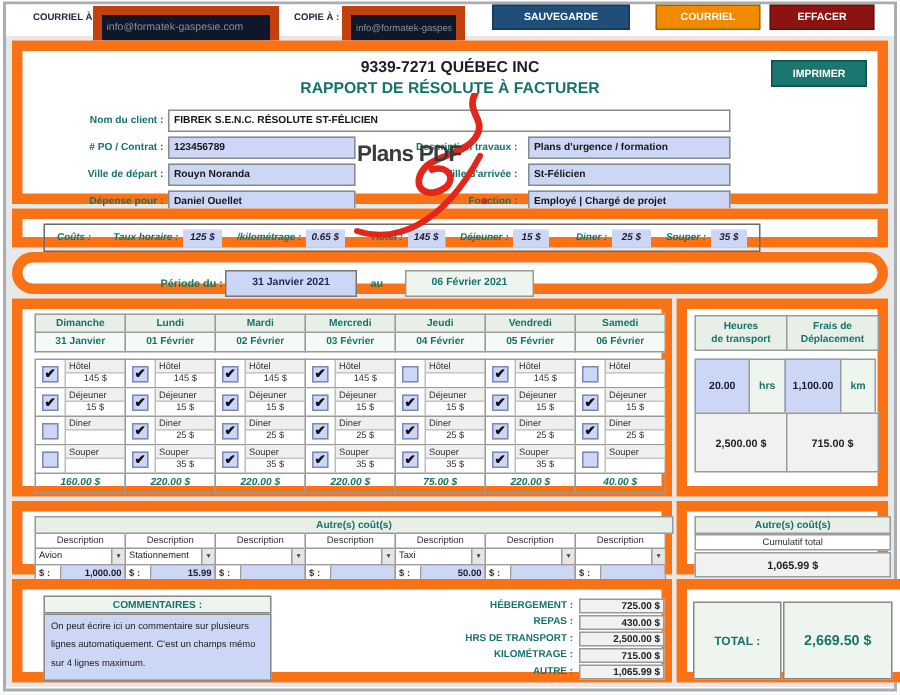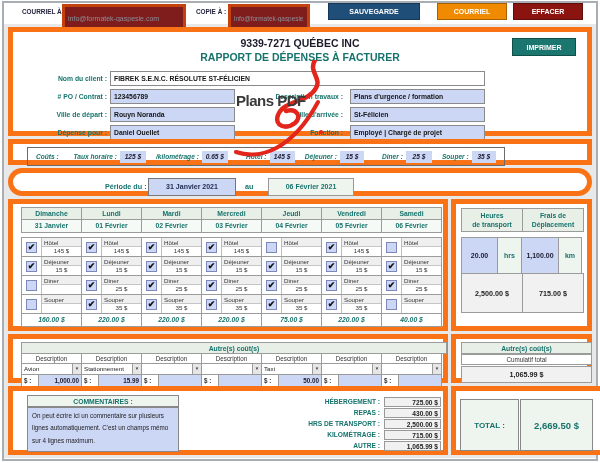--- a/index.html
+++ b/index.html
@@ -8,25 +8,25 @@
     position: relative;
     font-family: "Liberation Sans", sans-serif;
     background:#ffffff;
     overflow:hidden;
   }
   .frame { position:absolute; left:2px; top:1px; width:596px; height:460px;
            border:2px solid #a8aeb4; }
   .topbar { position:absolute; left:4px; top:3px; width:592px; height:21px; background:#ffffff; }
   .content-bg { position:absolute; left:4px; top:24px; width:592px; height:434px; background:#e8e8e8; }
 
-  .panel { position:absolute; background:#ffffff; border:5px solid #f97316; }
+  .panel { position:absolute; background:#ffffff; border:7px solid #f97316; }
 
   
   .tb-label { position:absolute; top:8px; font-size:6.4px; font-weight:bold; color:#23233d; }
-  .tb-input { position:absolute; top:4px; height:29px; background:#7f1d1d; border:3px solid #c2410c;
+  .tb-input { position:absolute; top:4px; height:29px; background:#0f172a; border:6px solid #c2410c;
               font-size:7px; color:#8a8f98; font-family:"Liberation Sans",sans-serif; padding:0 3px; }
   .tb-btn { position:absolute; top:3px; height:17px; color:#fff; font-weight:bold; font-size:7px;
             text-align:center; line-height:16px; border:1px solid rgba(0,0,0,.3); cursor:pointer; }
 
   
   .company { position:absolute; top:5px; left:0; width:100%; text-align:center;
              font-size:10.5px; font-weight:bold; color:#1b1b2b; }
   .rpt-title { position:absolute; top:19px; left:0; width:100%; text-align:center;
                font-size:10.5px; font-weight:bold; color:#16736C; }
   .print-btn { position:absolute; left:499px; top:6px; width:64px; height:18px; background:#1B7670;
@@ -167,21 +167,21 @@
 <span class="tb-label" style="left:22px;">COURRIEL À :</span>
 <input class="tb-input" style="left: 62px; width: 124px;" value="info@formatek-gaspesie.com">
 <span class="tb-label" style="left:196px;">COPIE À :</span>
 <input class="tb-input" style="left: 228px; width: 82px; font-size: 6.4px;" value="info@formatek-gaspesie.com">
 <div class="tb-btn" style="left:328px;width:92px;background:#1F4E79;">SAUVEGARDE</div>
 <div class="tb-btn" style="left:437px;width:70px;background:#F08A00;">COURRIEL</div>
 <div class="tb-btn" style="left:513px;width:70px;background:#8C1410;">EFFACER</div>
 
 <div class="panel" style="left:8px;top:27px;width:584px;height:109px;">
   <div class="company">9339-7271 QUÉBEC INC</div>
-  <div class="rpt-title">RAPPORT DE DÉPENSES À FACTURER</div>
+  <div class="rpt-title">RAPPORT DE RÉSOLUTE À FACTURER</div>
   <div class="print-btn">IMPRIMER</div>
 
   <span class="c-label" style="left:10px;top:39px;width:84px;">Nom du client :</span>
   <div class="c-field white" style="left:97px;top:39px;width:375px;">FIBREK S.E.N.C. RÉSOLUTE ST-FÉLICIEN</div>
 
   <span class="c-label" style="left:10px;top:57px;width:84px;"># PO / Contrat :</span>
   <div class="c-field" style="left:97px;top:57px;width:125px;">123456789</div>
   <span class="c-label" style="left:232px;top:57px;width:98px;">Description travaux :</span>
   <div class="c-field" style="left:337px;top:57px;width:135px;">Plans d'urgence / formation</div>
 

